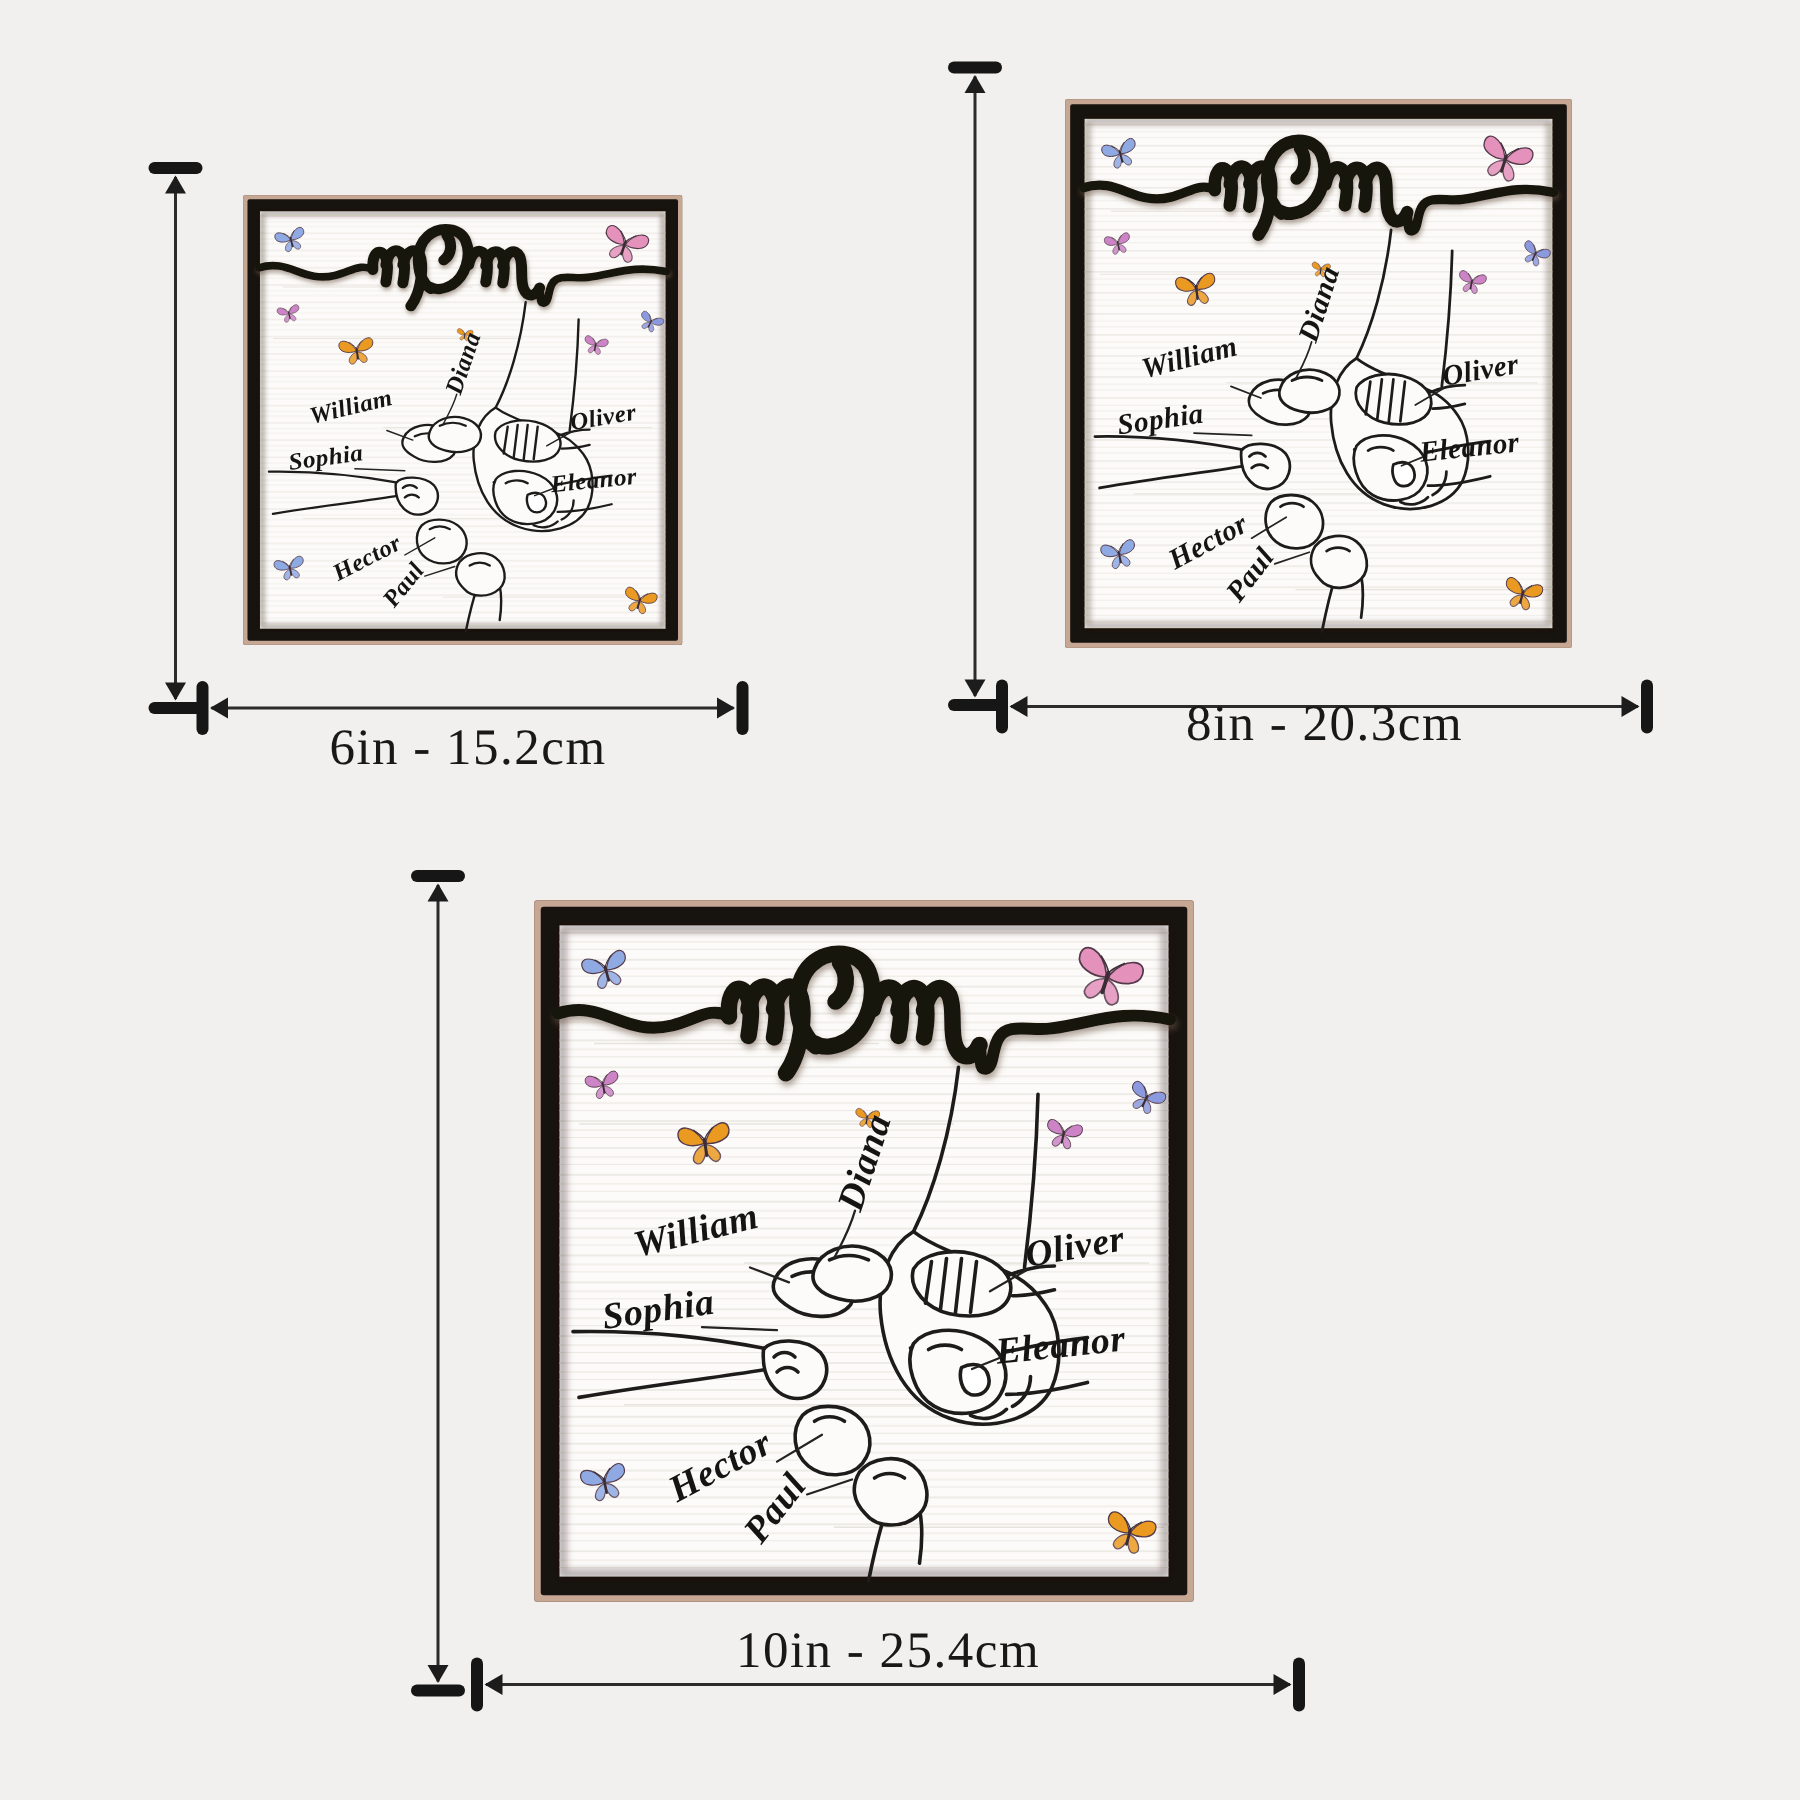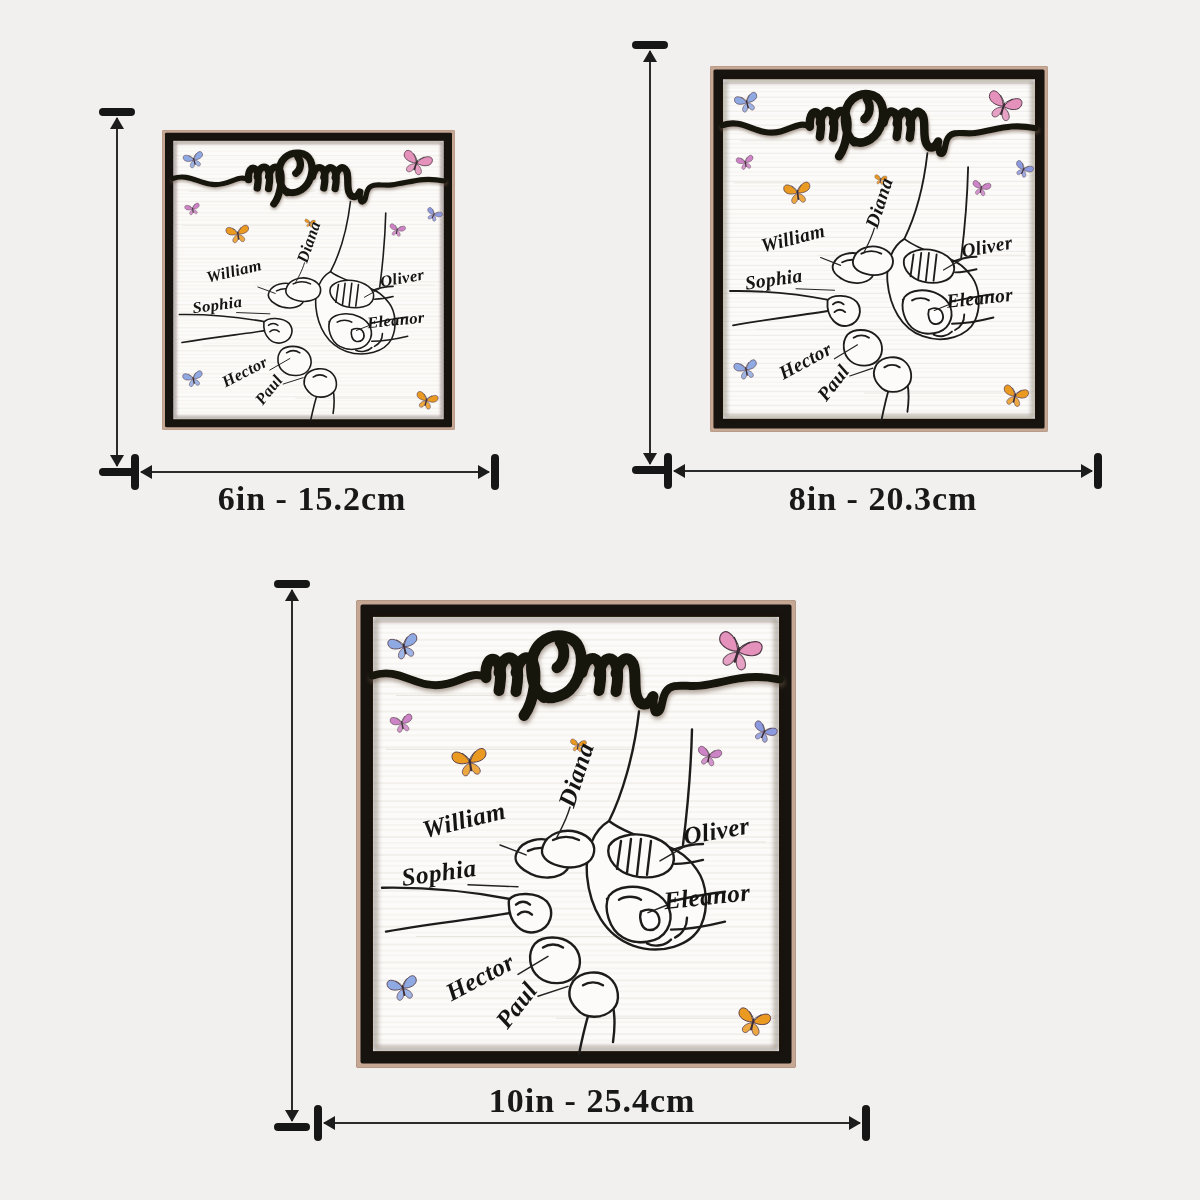--- a/index.html
+++ b/index.html
@@ -47,21 +47,21 @@
   .hmeasure{position:absolute;height:36px}
   .cap-v{position:absolute;top:0;width:8px;height:36px;background:#161616;border-radius:4px}
   .cap-v.left{left:0}
   .cap-v.right{right:0}
   .line-h{position:absolute;top:17.2px;left:10px;right:10px;height:1.7px;background:#2b2b2b}
   .tri-left{top:11px;left:9px;border-top:7px solid transparent;border-bottom:7px solid transparent;border-right:12px solid #1c1c1c}
   .tri-right{top:11px;right:9px;border-top:7px solid transparent;border-bottom:7px solid transparent;border-left:12px solid #1c1c1c}
 
   .size-label{
     position:absolute;width:320px;text-align:center;
-    font-weight:700;font-size:34px;color:#181818;letter-spacing:1px;
+    font-weight:400;font-size:34px;color:#181818;letter-spacing:1px;
     font-family:"Liberation Serif", serif;
   }
 </style>
 </head>
 <body>
 
 <svg width="0" height="0" style="position:absolute" aria-hidden="true">
   <defs>
     <filter id="softsh" x="-20%" y="-20%" width="140%" height="140%">
       <feDropShadow dx="1" dy="3" stdDeviation="2.2" flood-color="#6f5d4c" flood-opacity="0.55"></feDropShadow>
@@ -207,21 +207,21 @@
         <div class="tri tri-down"></div>
       <div class="cap-h bottom"></div>
     </div>
     <div class="hmeasure" style="left:664px;top:453px;width:438px">
       <div class="cap-v left"></div>
         <div class="line-h"></div>
       <div class="tri tri-left"></div>
         <div class="tri tri-right"></div>
       <div class="cap-v right"></div>
     </div>
-    <div class="size-label" style="left:723px;top:480px">8in - 20.3cm</div>
+    <div class="size-label" style="left:723px;top:464px">8in - 20.3cm</div>
   </div>
 
   <div>
     <svg class="plaque" style="left:356px;top:600px;width:440px;height:468px" viewBox="0 0 440 470" preserveAspectRatio="none">
       <use href="#plaque-art"></use>
     </svg>
     <div class="vmeasure" style="left:274px;top:580px;height:551px">
       <div class="cap-h top"></div>
         <div class="line-v"></div>
       <div class="tri tri-up"></div>

